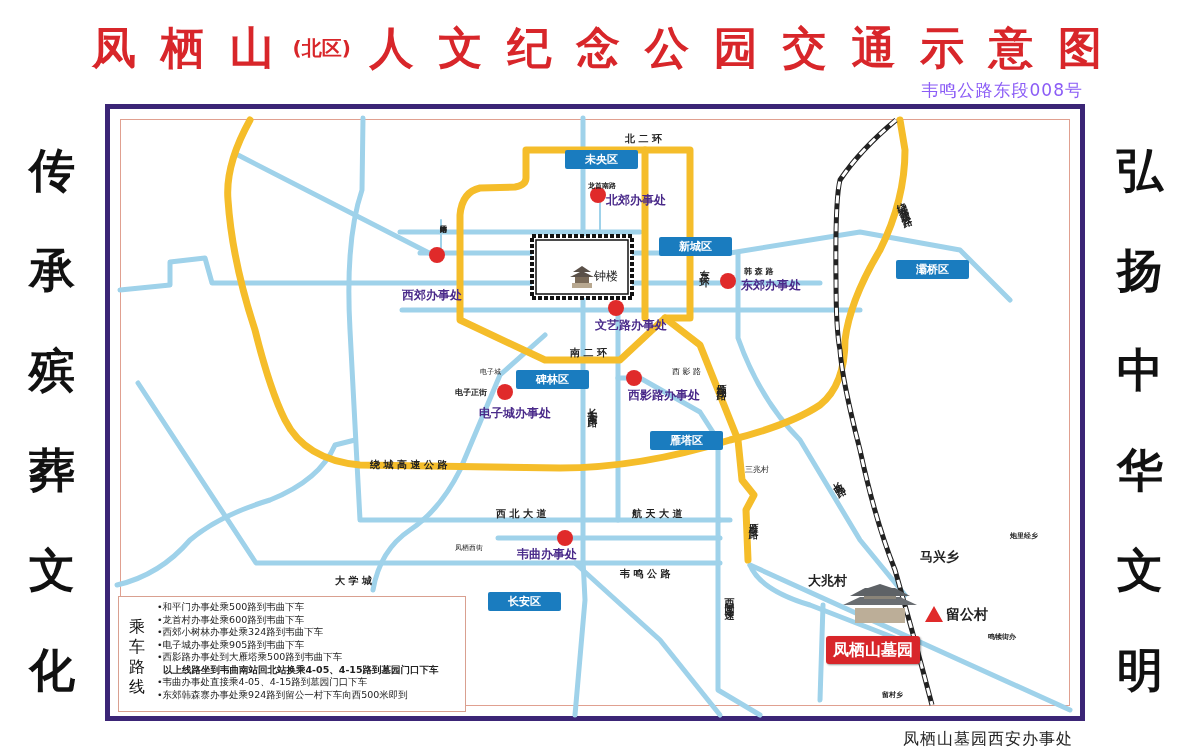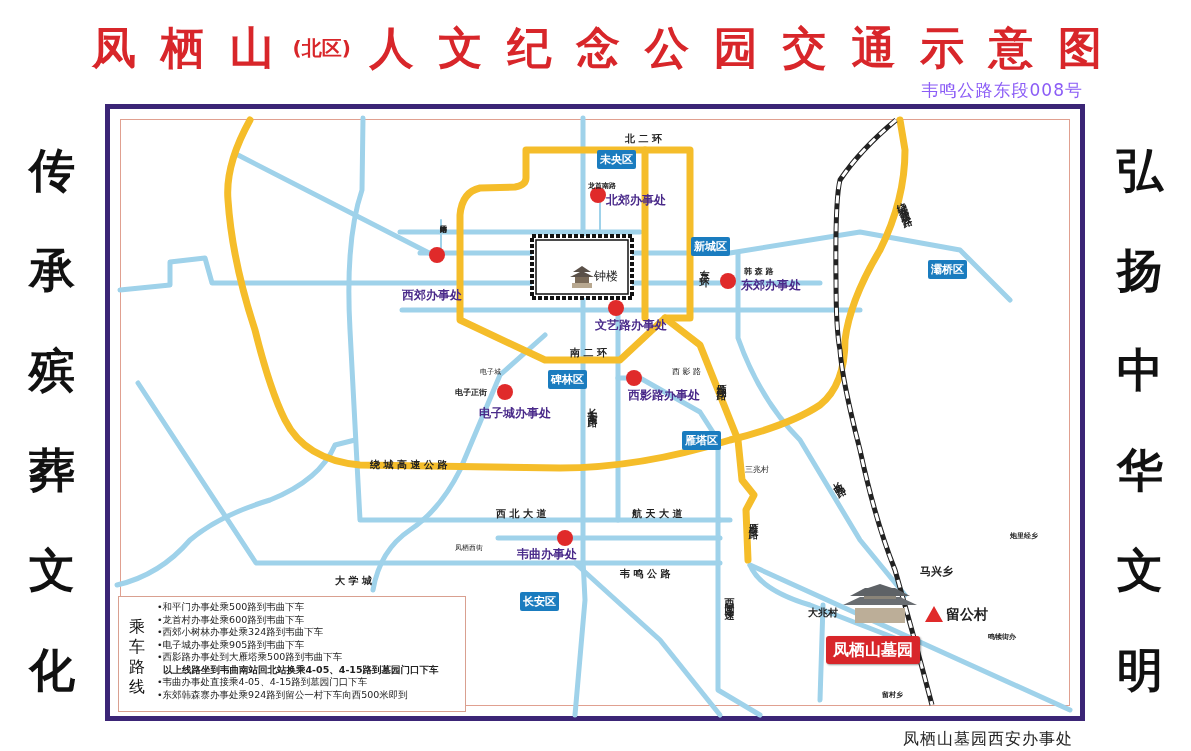--- a/index.html
+++ b/index.html
@@ -10,21 +10,21 @@
   .addr{position:absolute;right:108px;top:79px;font-size:17px;color:#8b5cf6;letter-spacing:1px;}
   .side{position:absolute;top:140px;width:60px;display:flex;flex-direction:column;align-items:center;font-size:46px;font-weight:bold;color:#111;font-family:"DejaVu Serif",serif;}
   .side span{height:100px;line-height:60px;}
   .side.left{left:22px;}
   .side.right{left:1110px;}
   .frame{position:absolute;left:105px;top:104px;width:980px;height:617px;border:5px solid #3b2576;box-sizing:border-box;background:#fff;}
   .inner{position:absolute;left:10px;top:10px;right:10px;bottom:10px;border:1px solid #e0a090;}
   svg.map{position:absolute;left:0;top:0;}
   .lbl{position:absolute;white-space:nowrap;font-size:10px;color:#222;font-weight:bold;}
   .office{position:absolute;white-space:nowrap;font-size:12px;color:#4a2a8a;font-weight:bold;}
-  .district{position:absolute;background:#1a7cbf;color:#fff;font-size:11px;font-weight:bold;padding:2px 3px;border-radius:2px;white-space:nowrap;margin-left:32px;}
+  .district{position:absolute;background:#1a7cbf;color:#fff;font-size:11px;font-weight:bold;padding:2px 20px;border-radius:2px;white-space:nowrap;}
   .dot{position:absolute;width:16px;height:16px;border-radius:50%;background:#e02a2a;}
   .vert{writing-mode:vertical-rl;letter-spacing:6px;}
   .legend{position:absolute;left:118px;top:596px;width:346px;height:114px;border:1px solid #d9a090;background:#fff;}
   .legend .lhead{position:absolute;left:10px;top:20px;width:22px;font-size:16px;line-height:20px;color:#111;display:flex;flex-direction:column;}
   .legend ul{position:absolute;left:38px;top:4px;margin:0;padding:0;list-style:none;font-size:9.5px;color:#222;line-height:12.5px;}
   .legend li.cont{padding-left:6px;font-weight:bold;}
   .cemetery{position:absolute;left:826px;top:636px;width:94px;height:28px;background:#d8262a;color:#fff;font-size:16px;font-weight:bold;border-radius:3px;display:flex;align-items:center;justify-content:center;box-shadow:1px 1px 2px rgba(0,0,0,.4);}
   .footer{position:absolute;right:118px;top:729px;font-size:16px;color:#222;letter-spacing:1px;}
   .tri{position:absolute;left:925px;top:606px;width:0;height:0;border-left:9px solid transparent;border-right:9px solid transparent;border-bottom:16px solid #e02a2a;}
 </style>
@@ -188,22 +188,22 @@
 <div class="lbl vert" style="left:714px;top:376px;letter-spacing:3px;">雁翔路</div>
 <div class="lbl" style="left:745px;top:464px;font-size:8px;font-weight:normal;">三兆村</div>
 <div class="lbl vert" style="left:746px;top:515px;letter-spacing:3px;">雁引路</div>
 <div class="lbl" style="left:496px;top:507px;text-align:center;">西 北 大 道</div>
 <div class="lbl" style="left:632px;top:507px;">航 天 大 道</div>
 <div class="lbl" style="left:455px;top:543px;font-size:7px;font-weight:normal;">凤栖西街</div>
 <div class="lbl" style="left:620px;top:567px;">韦 鸣 公 路</div>
 <div class="lbl" style="left:335px;top:574px;">大 学 城</div>
 <div class="lbl vert" style="left:722px;top:590px;letter-spacing:4px;">西闸高速</div>
 <div class="lbl vert" style="left:826px;top:475px;letter-spacing:3px;transform:rotate(-30deg);">长鸣路</div>
-<div class="lbl" style="left:808px;top:606px;font-size:10px;">大兆村</div>
-<div class="lbl" style="left:920px;top:564px;font-size:11px;">马兴乡</div>
+<div class="lbl" style="left:808px;top:572px;font-size:13px;">大兆村</div>
+<div class="lbl" style="left:920px;top:548px;font-size:13px;">马兴乡</div>
 <div class="lbl" style="left:1010px;top:531px;font-size:7px;">炮里经乡</div>
 <div class="lbl" style="left:988px;top:632px;font-size:7px;">鸣犊街办</div>
 <div class="lbl" style="left:882px;top:690px;font-size:7px;">留村乡</div>
 
 <div class="legend">
   <div class="lhead">
     <span>乘</span>
     <span>车</span>
     <span>路</span>
     <span>线</span>

